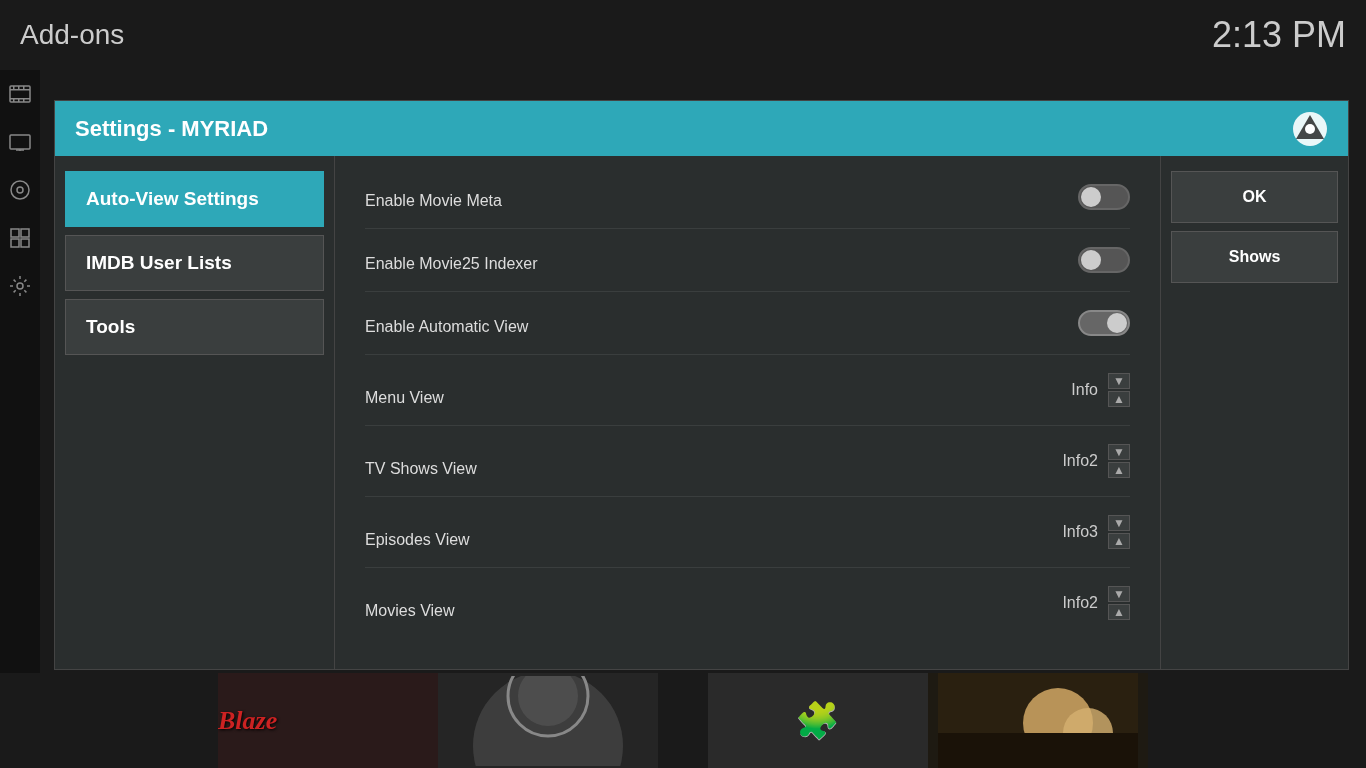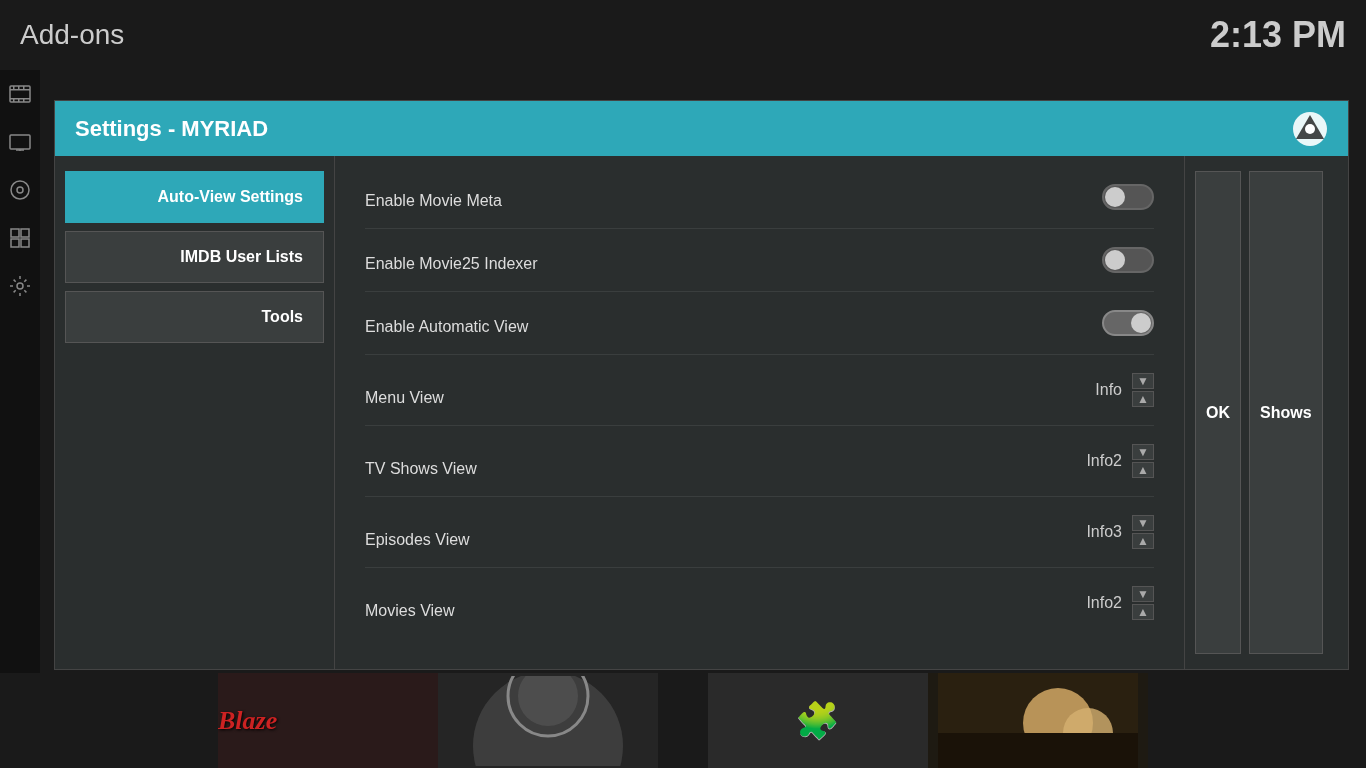--- a/index.html
+++ b/index.html
@@ -22,21 +22,21 @@
       height: 70px;
       background: #1a1a1a;
     }
     .app-title {
       font-size: 28px;
       font-weight: 300;
       color: #cccccc;
     }
     .clock {
       font-size: 36px;
-      font-weight: 700;
+      font-weight: 400;
       color: #cccccc;
       margin-left: 7px;
     }
 
     
     .sidebar-icons {
       position: absolute;
       left: 0;
       top: 70px;
       width: 40px;
@@ -109,24 +109,24 @@
       display: flex;
       flex-direction: column;
       gap: 8px;
       border-right: 1px solid #444;
     }
     .nav-item {
       padding: 16px 20px;
       background: #3a3e3e;
       border: 1px solid #555;
       color: #ffffff;
-      font-size: 16px;
+      font-size: 19px;
       font-weight: bold;
       cursor: pointer;
-      text-align: right;
+      text-align: left;
     }
     .nav-item.active {
       background: #2ea8b8;
       border-color: #2ea8b8;
     }
 
     
     .settings-content {
       flex: 1;
       padding: 10px 30px;
@@ -206,24 +206,24 @@
       align-items: center;
       justify-content: center;
       color: #aaaaaa;
       font-size: 12px;
       background: #3a3e3e;
       border: 1px solid #555;
     }
 
     
     .buttons-panel {
-      width: 164px;
+      width: 188px;
       padding: 15px 10px;
       display: flex;
-      flex-direction: row;
+      flex-direction: column;
       gap: 8px;
       border-left: 1px solid #444;
     }
     .action-btn {
       padding: 16px 10px;
       background: #3a3e3e;
       border: 1px solid #555;
       color: #ffffff;
       font-size: 16px;
       font-weight: bold;

